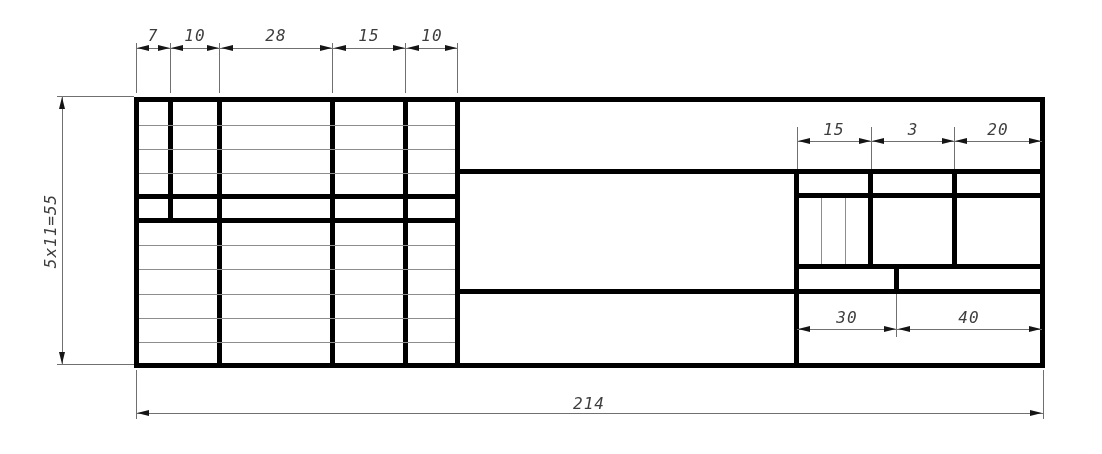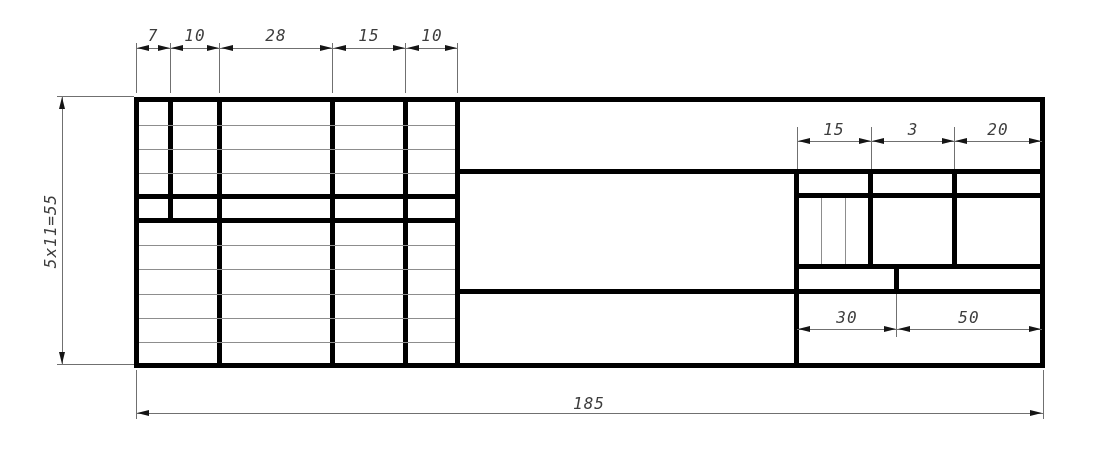--- a/index.html
+++ b/index.html
@@ -110,22 +110,22 @@
   <div class="lb" style="left:913px; top:122px;">3</div>
   <div class="lb" style="left:998px; top:122px;">20</div>
 
   <div class="dm" style="left:896px; top:294px; width:1px; height:43px;"></div>
   <div class="dm" style="left:797px; top:329px; width:245px; height:1px;"></div>
   <div class="ar l" style="left:798px; top:326px;"></div>
   <div class="ar r" style="left:884px; top:326px;"></div>
   <div class="ar l" style="left:898px; top:326px;"></div>
   <div class="ar r" style="left:1029px; top:326px;"></div>
   <div class="lb" style="left:847px; top:310px;">30</div>
-  <div class="lb" style="left:969px; top:310px;">50</div>
+  <div class="lb" style="left:969px; top:310px;">40</div>
 
   <div class="dm" style="left:136px; top:370px; width:1px; height:49px;"></div>
   <div class="dm" style="left:1043px; top:370px; width:1px; height:49px;"></div>
   <div class="dm" style="left:136px; top:413px; width:907px; height:1px;"></div>
   <div class="ar l" style="left:137px; top:410px;"></div>
   <div class="ar r" style="left:1030px; top:410px;"></div>
-  <div class="lb" style="left:589px; top:396px;">185</div>
+  <div class="lb" style="left:589px; top:396px;">214</div>
 
 </div>
 
 </body></html>

